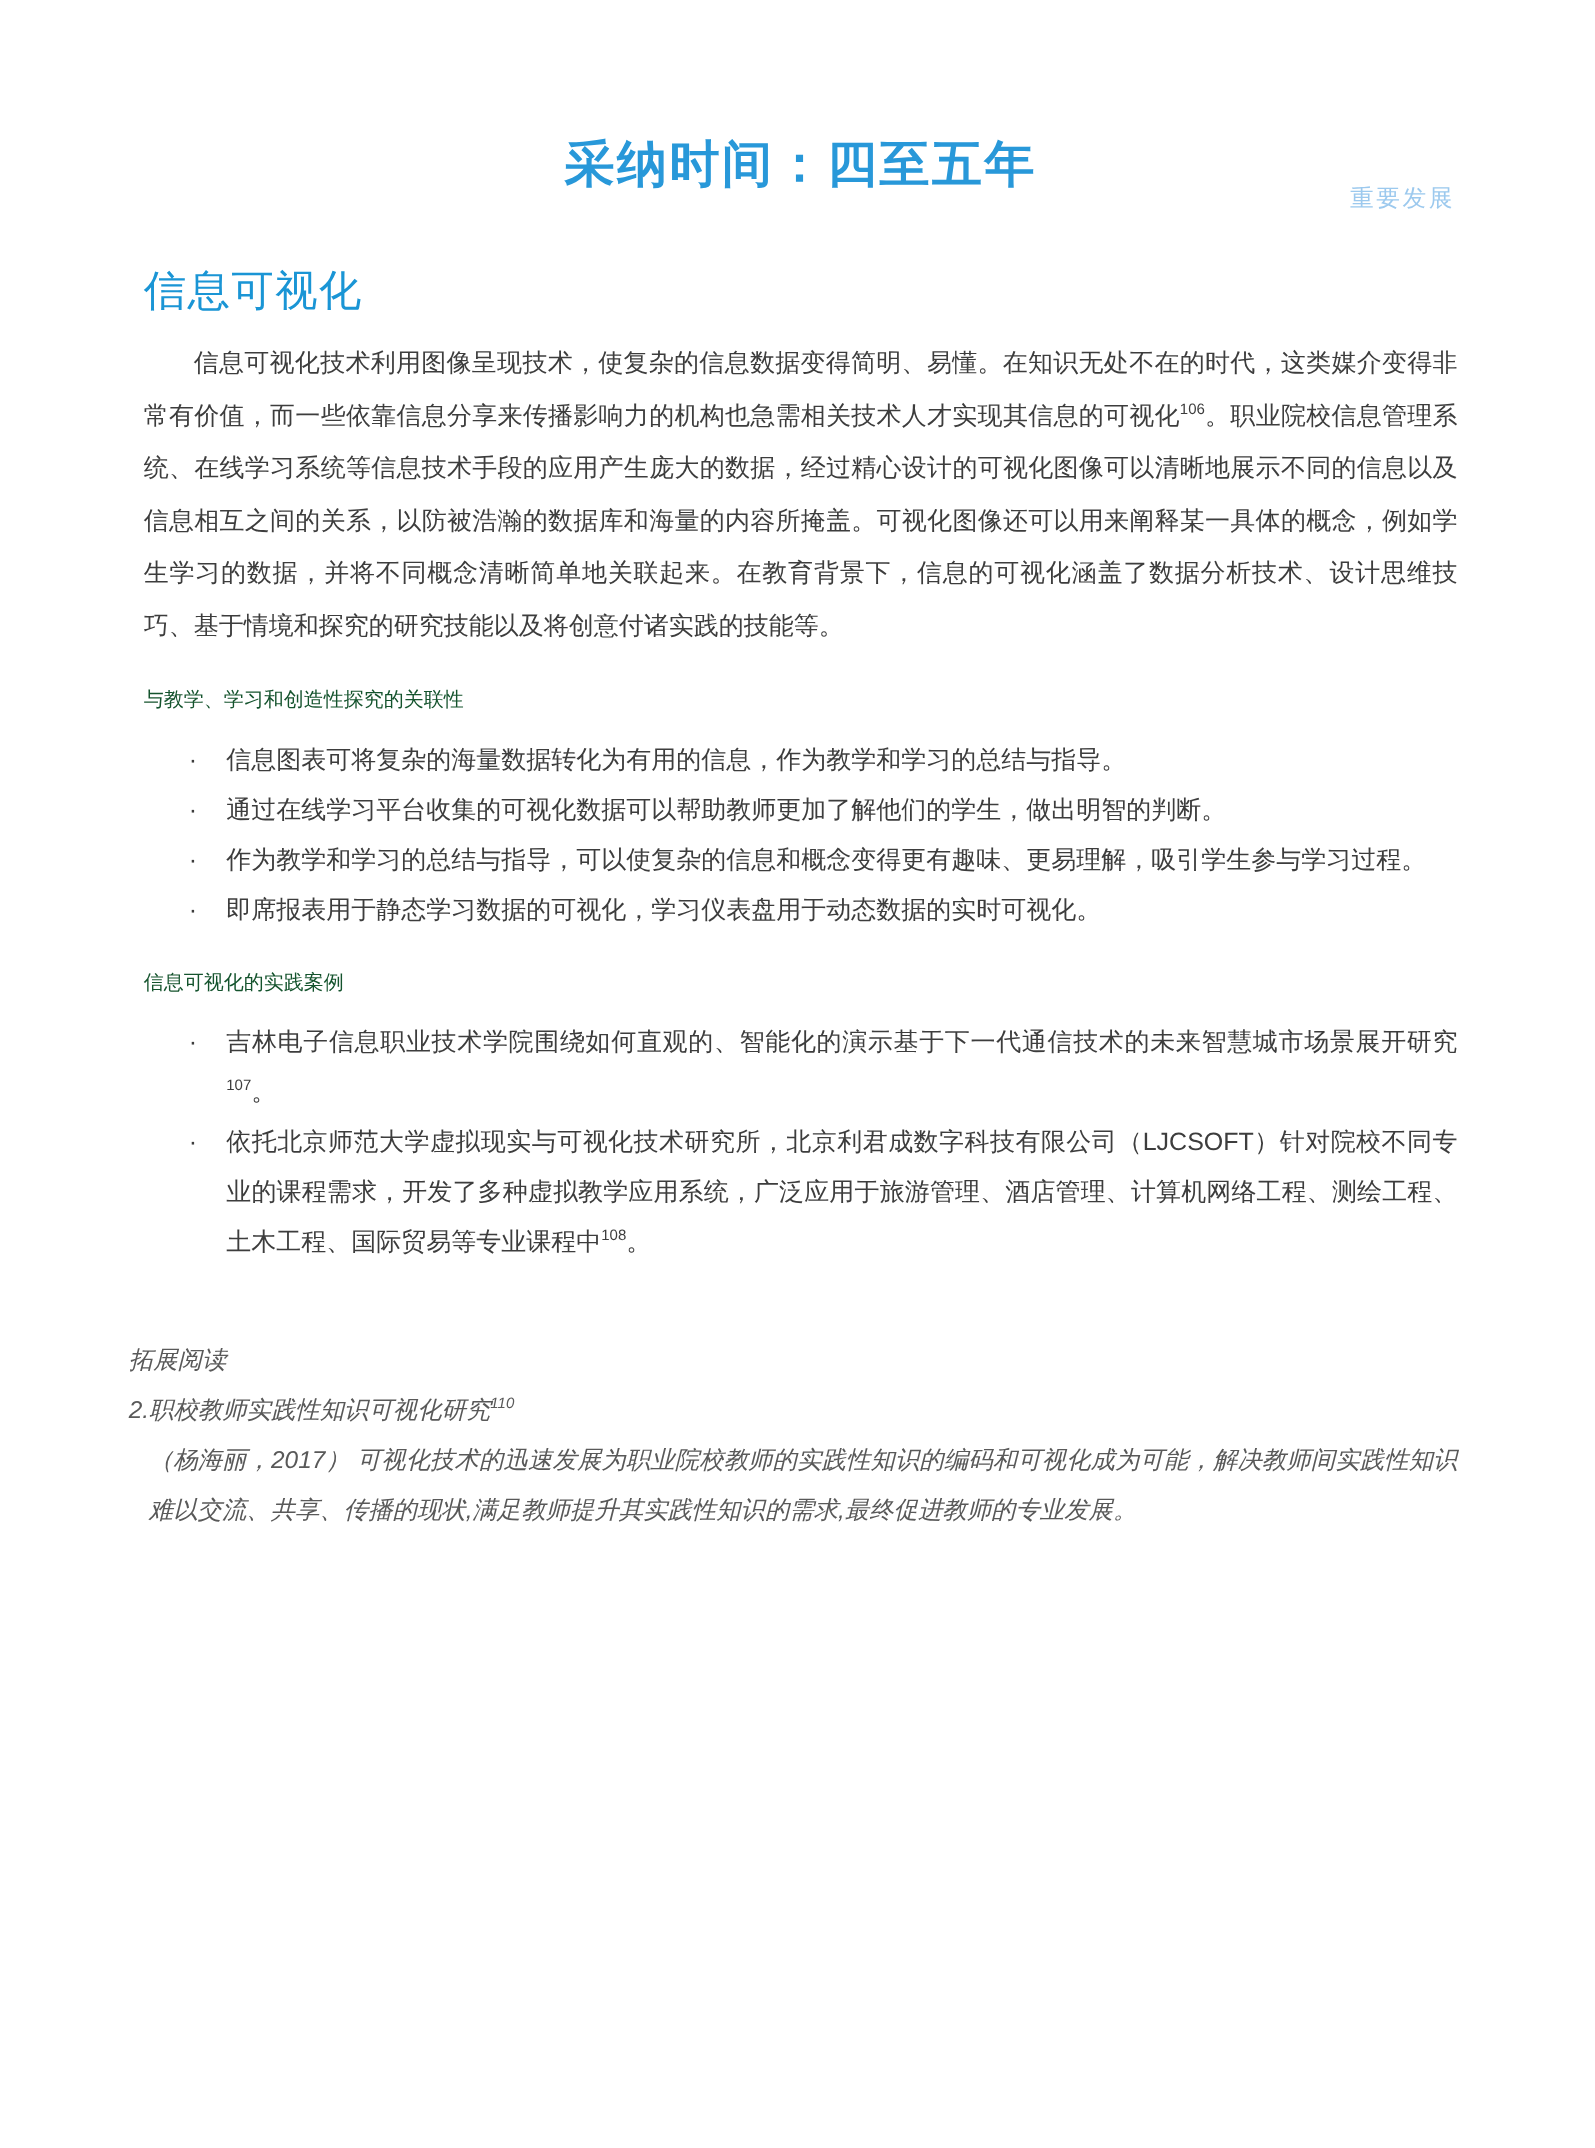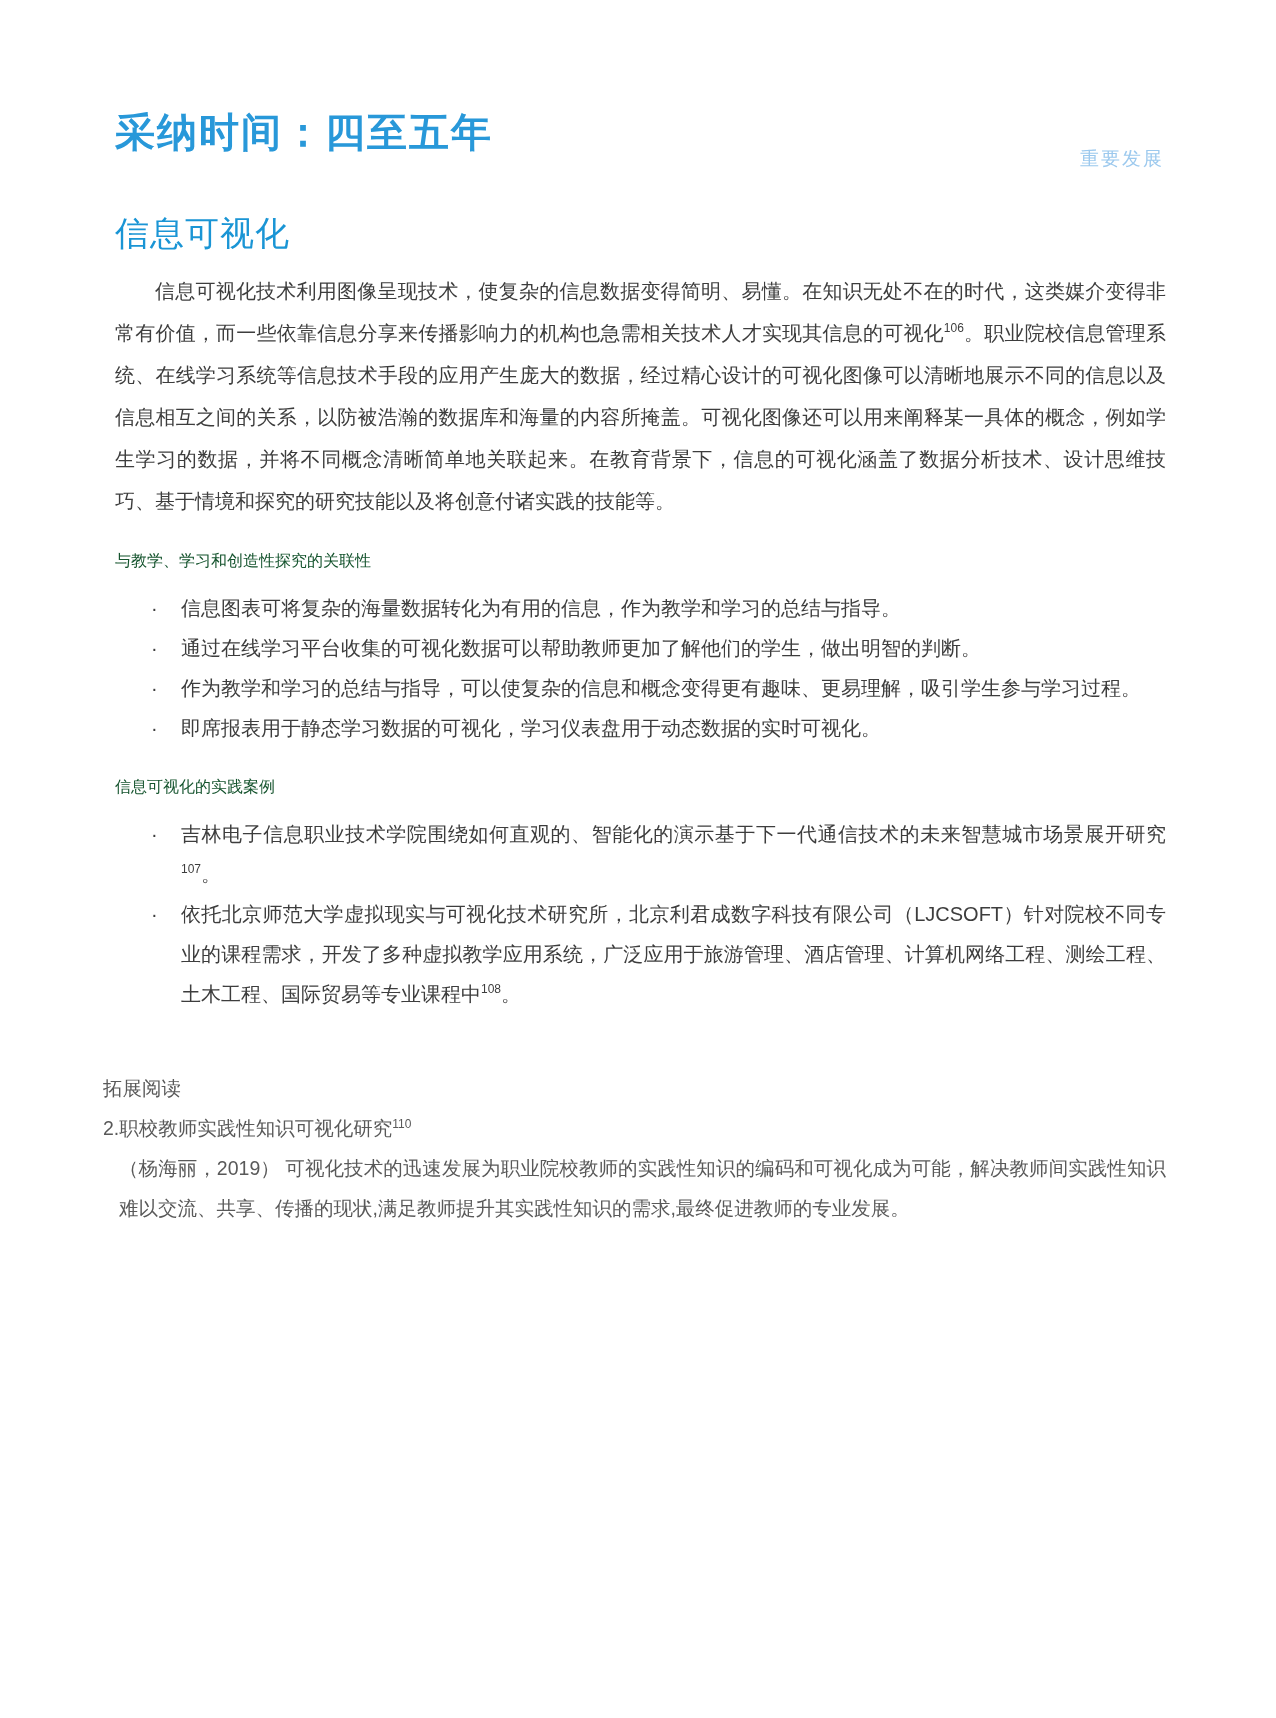--- a/index.html
+++ b/index.html
@@ -14,20 +14,21 @@
 
   .corner-label {
     position:absolute; top:38px; right:112px;
     color:#9cc9ee; font-size:19px; letter-spacing:2px;
   }
 
   .content { padding:0 110px 0 115px; }
 
   .doc-title {
     margin:108px 0 0 0;
+    text-align:center;
     color:#2898d9;
     font-size:40px; font-weight:bold;
     letter-spacing:2px;
     line-height:1.2;
   }
 
   .section-heading {
     margin:54px 0 0 0;
     color:#1a95d5;
     font-size:34px; font-weight:normal;
@@ -62,20 +63,21 @@
   .bullet-marker {
     position:absolute; left:36px; top:0;
     color:#3d3d3d; font-size:20px;
   }
 
   .reading {
     margin:54px 0 0 -12px;
     color:#595959;
     font-size:19.5px;
     line-height:40px;
+    font-style:italic;
   }
   .reading-heading { color:#595959; }
   .reading-title { color:#595959; }
   .reading-body {
     padding-left:16px;
     text-align:justify;
   }
 </style>
 </head>
 <body>
@@ -125,19 +127,19 @@
         <span>依托北京师范大学虚拟现实与可视化技术研究所，北京利君成数字科技有限公司（LJCSOFT）针对院校不同专业的课程需求，开发了多种虚拟教学应用系统，广泛应用于旅游管理、酒店管理、计算机网络工程、测绘工程、土木工程、国际贸易等专业课程中</span><sup>108</sup><span>。</span>
       </li>
     </ul>
 
     <div class="reading">
       <div class="reading-heading">拓展阅读</div>
 
 
       <div class="reading-item">
         <div class="reading-title"><span>2.职校教师实践性知识可视化研究</span><sup>110</sup></div>
-        <div class="reading-body">（杨海丽，2019） 可视化技术的迅速发展为职业院校教师的实践性知识的编码和可视化成为可能，解决教师间实践性知识难以交流、共享、传播的现状,满足教师提升其实践性知识的需求,最终促进教师的专业发展。</div>
+        <div class="reading-body">（杨海丽，2017） 可视化技术的迅速发展为职业院校教师的实践性知识的编码和可视化成为可能，解决教师间实践性知识难以交流、共享、传播的现状,满足教师提升其实践性知识的需求,最终促进教师的专业发展。</div>
       </div>
     </div>
 
   </div>
 
 </div>
 
 </body></html>

